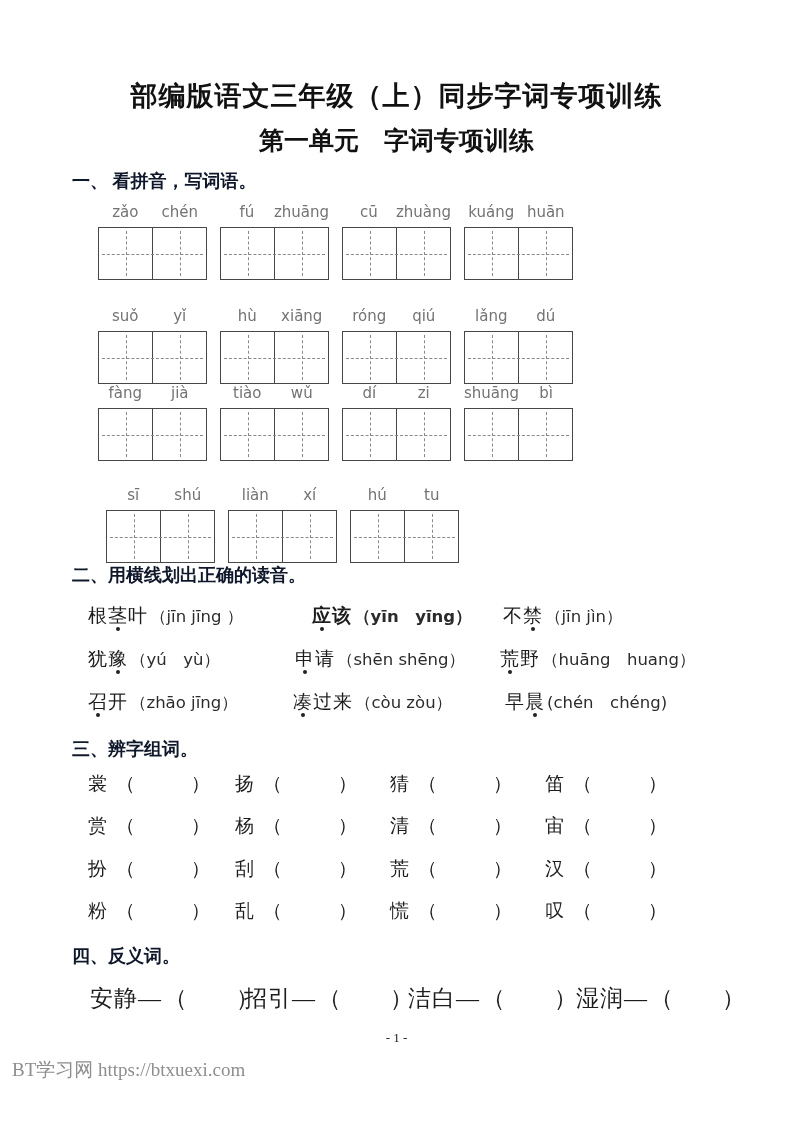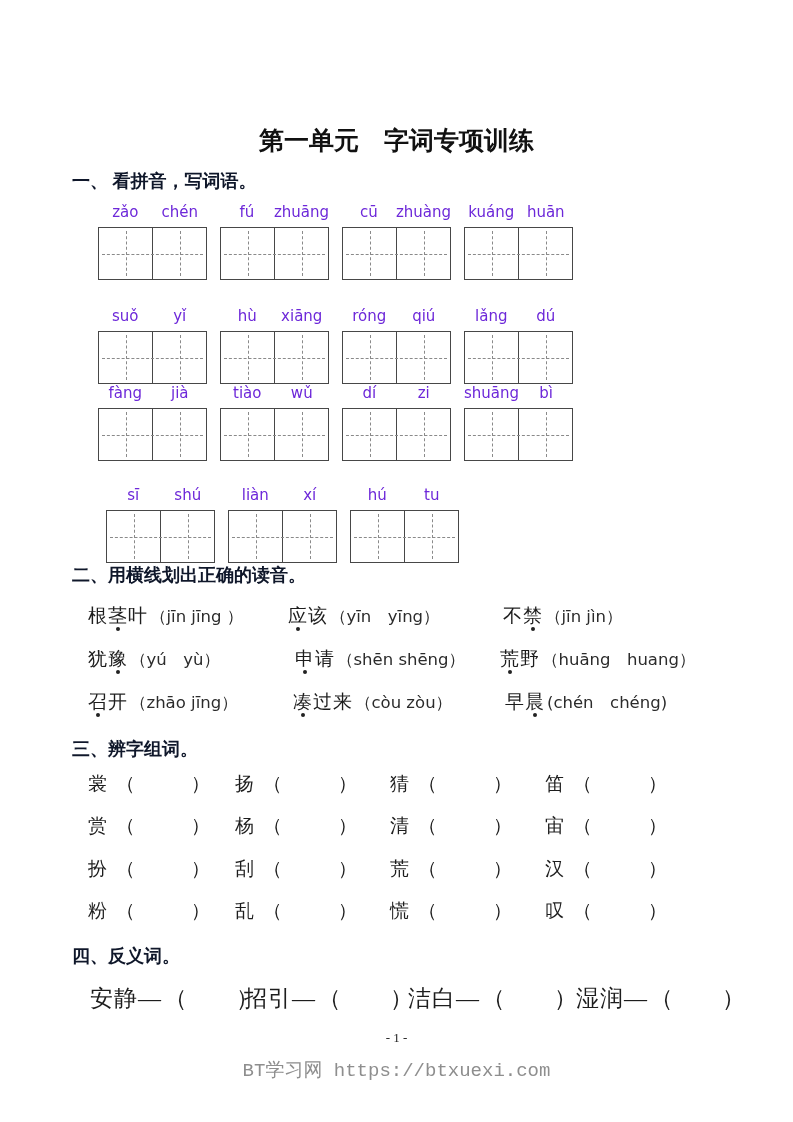--- a/index.html
+++ b/index.html
@@ -23,21 +23,21 @@
   }
   .sec-head{
     left:72px;font-size:18px;font-weight:bold;color:#0f172a;white-space:pre;
   }
   
   .prow{left:98px;display:flex;gap:13px;}
   .pgroup{width:109px;flex:0 0 109px;}
   .plabels{
     display:flex;height:24px;align-items:flex-start;
     font-family:"DejaVu Sans","Liberation Sans",sans-serif;
-    font-size:15px;color:#6d28d9;
+    font-size:15px;color:#737373;
   }
   .plabels span{flex:1;text-align:center;white-space:nowrap;}
   .pbox{position:relative;height:51px;border:1.5px solid #474747;display:flex;background:#fff;}
   .pcell{flex:1;position:relative;}
   .pcell + .pcell{border-left:1.5px solid #474747;}
   .pcell::after{
     content:"";position:absolute;top:3px;bottom:3px;left:50%;
     border-left:1px dashed #8a8a8a;
   }
   .pbox::after{
@@ -61,30 +61,31 @@
   .s3row{left:0;right:0;height:30px;}
   .s3cell{position:absolute;white-space:nowrap;font-size:19px;}
   .paren-open{margin-left:9px;color:#222;}
   .paren-close{color:#222;}
   .gap56{display:inline-block;width:56px;}
   .gap48{display:inline-block;width:48px;}
   .s4item{position:absolute;white-space:nowrap;font-size:23px;letter-spacing:1px;}
   
   .page-num{left:0;right:0;top:1030px;text-align:center;font-size:13px;color:#222;}
   .watermark{
-    left:0;right:0;top:1057px;text-align:center;
-    font-family:Liberation Mono, monospace;
+    left:12px;right:0;top:1057px;text-align:left;
+    font-family:Liberation Serif, serif;
     font-size:19px;color:#8e8e8e;
   }
 </style>
 </head>
 <body>
 
 <div class="page">
 
+  <div class="abs doc-title">部编版语文三年级（上）同步字词专项训练</div>
   <div class="abs doc-subtitle">第一单元　字词专项训练</div>
 
   <div class="abs sec-head" style="top:169px;">一、 看拼音，写词语。</div>
 
   <div class="abs prow" style="top:203px;">
     <div class="pgroup">
       <div class="plabels">
           <span>zǎo</span>
           <span>chén</span>
         </div>
@@ -241,21 +242,21 @@
           <div class="pcell"></div>
           <div class="pcell"></div>
         </div>
     </div>
   </div>
 
   <div class="abs sec-head" style="top:563px;">二、用横线划出正确的读音。</div>
 
   <div class="abs s2row" style="top:603px;">
     <span class="s2item" style="left:88px;"><span class="hz"><span>根</span><span class="dot">茎</span><span>叶</span></span><span class="rd">（jīn jīng ）</span></span>
-    <span class="s2item" style="left:288px;"><span class="hz"><span></span><span class="dot">应</span><span>该</span></span><span class="rd">（yīn　yīng）</span></span>
+    <span class="s2item" style="left:312px;font-weight:bold;"><span class="hz"><span></span><span class="dot">应</span><span>该</span></span><span class="rd">（yīn　yīng）</span></span>
     <span class="s2item" style="left:503px;"><span class="hz"><span>不</span><span class="dot">禁</span><span></span></span><span class="rd">（jīn jìn）</span></span>
   </div>
   <div class="abs s2row" style="top:646px;">
     <span class="s2item" style="left:88px;"><span class="hz"><span>犹</span><span class="dot">豫</span><span></span></span><span class="rd">（yú　yù）</span></span>
     <span class="s2item" style="left:295px;"><span class="hz"><span></span><span class="dot">申</span><span>请</span></span><span class="rd">（shēn shēng）</span></span>
     <span class="s2item" style="left:500px;"><span class="hz"><span></span><span class="dot">荒</span><span>野</span></span><span class="rd">（huāng　huang）</span></span>
   </div>
   <div class="abs s2row" style="top:689px;">
     <span class="s2item" style="left:88px;"><span class="hz"><span></span><span class="dot">召</span><span>开</span></span><span class="rd">（zhāo jīng）</span></span>
     <span class="s2item" style="left:293px;"><span class="hz"><span></span><span class="dot">凑</span><span>过来</span></span><span class="rd">（còu zòu）</span></span>

